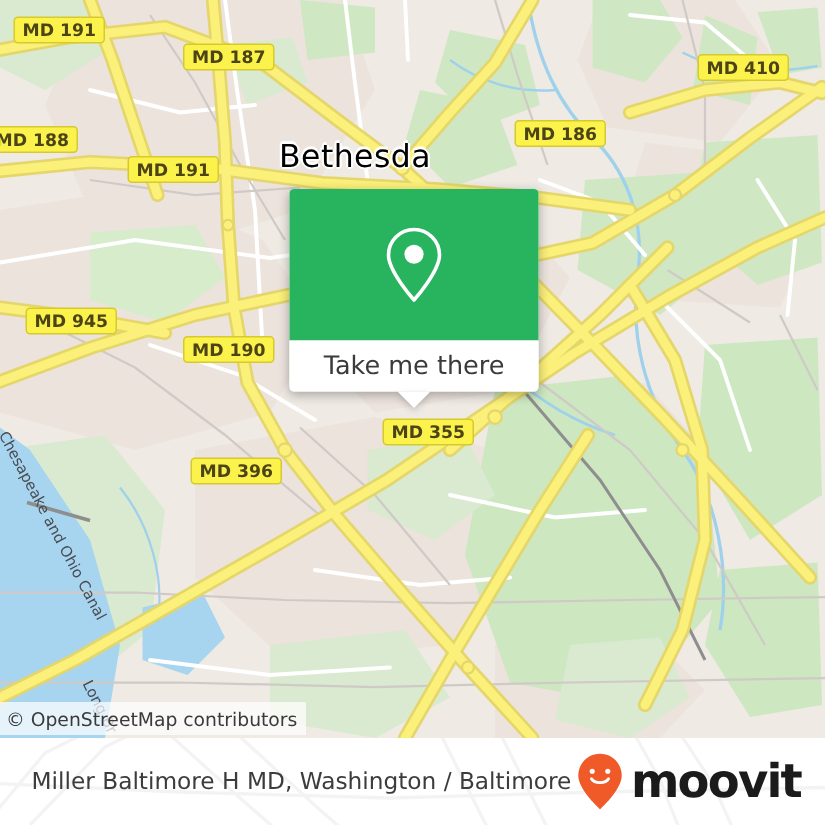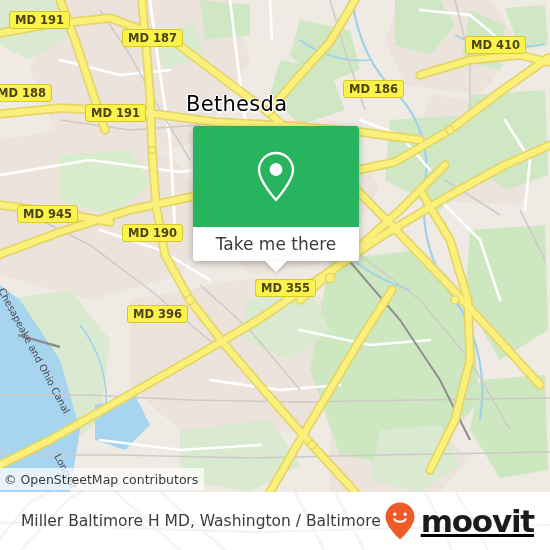--- a/index.html
+++ b/index.html
@@ -158,21 +158,20 @@
     white-space: nowrap;
   }
   .footer-logo {
     position: absolute;
     right: 16px;
     top: 50%;
     transform: translateY(-50%);
     display: flex;
     align-items: center;
     gap: 6px;
-    text-decoration: underline;
   }
   .footer-logo-word {
     font-family: "DejaVu Sans", sans-serif;
     font-size: 31px;
     font-weight: bold;
     color: #1b1b1b;
     letter-spacing: -1.2px;
     line-height: 1;
   }
 </style>

